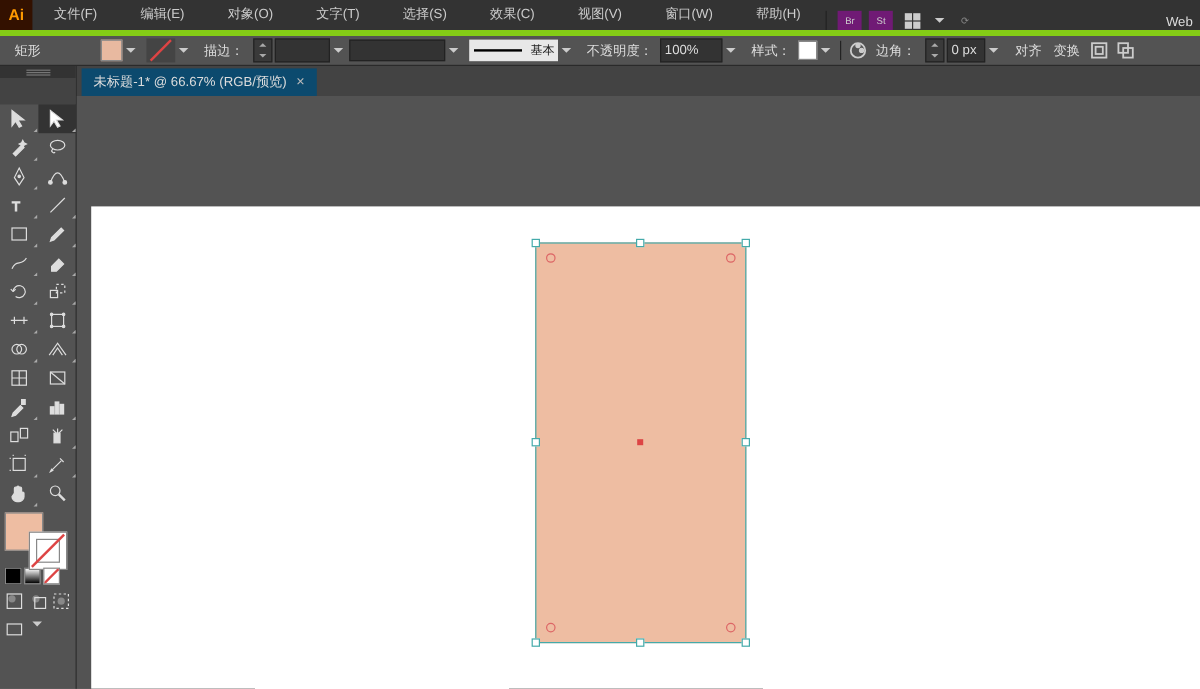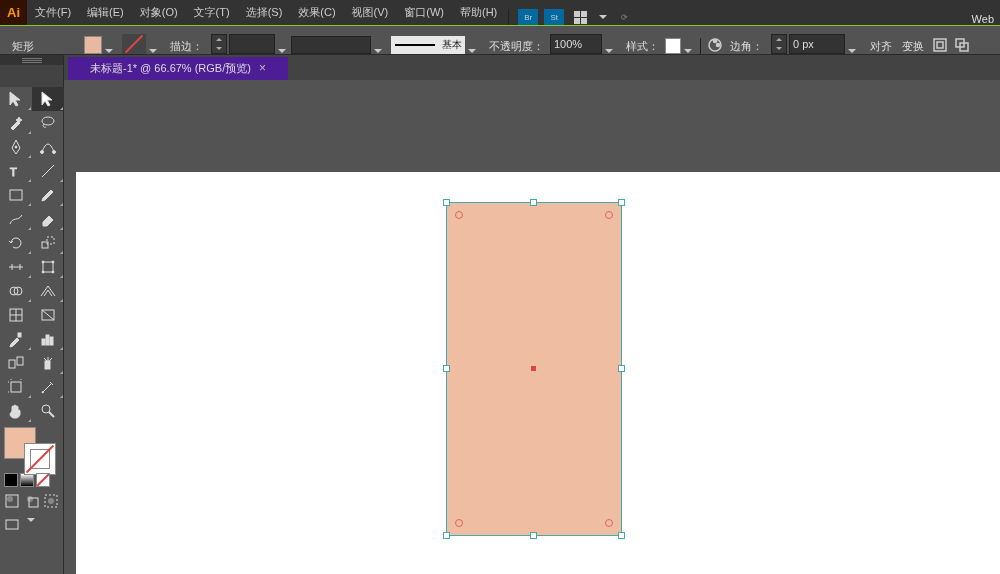--- a/index.html
+++ b/index.html
@@ -1,28 +1,28 @@
 <!DOCTYPE html>
 <html><head>
 <meta charset="utf-8">
 <style>
 *{box-sizing:border-box;margin:0;padding:0;font-family:"Microsoft YaHei",sans-serif;font-size:11px;user-select:none}
 body{width:1000px;height:574px;background:#535353;overflow:hidden}
 .menubar{height:25px;background:#333;display:flex;align-items:flex-end;color:#ccc}
 .app-icon{width:27px;height:25px;background:#310;display:flex;align-items:center;justify-content:center;color:#f90;font-weight:bold;font-size:13px}
-.menu-item{padding:0 8px;line-height:25px;cursor:pointer}
+.menu-item{padding:0 18px;line-height:25px;cursor:pointer}
 .menu-sep{width:1px;height:16px;background:#222;margin:0 3px}
 .menu-icons{display:flex;gap:6px;margin-left:6px;align-items:center}
-.mi-box{width:20px;height:16px;background:#0369a1;display:flex;align-items:center;justify-content:center;font-size:8px;color:#ccc}
+.mi-box{width:20px;height:16px;background:#701a75;display:flex;align-items:center;justify-content:center;font-size:8px;color:#ccc}
 .mi-grid{display:grid;grid-template-columns:6px 6px;grid-template-rows:6px 6px;gap:1px}
 .mi-grid i{background:#ccc}
 .menu-spacer{flex:1}
 .web{color:#ddd;padding:0 6px}
 
-.optbar{height:30px;background:#535353;border-top:1px solid #84cc16;border-bottom:1px solid #2a2a2a;display:flex;align-items:flex-end;color:#ddd}
+.optbar{height:30px;background:#535353;border-top:5px solid #84cc16;border-bottom:1px solid #2a2a2a;display:flex;align-items:center;color:#ddd}
 .optbar .lbl{padding:0 6px 0 12px;color:#ddd}
 .swatch{width:18px;height:18px;background:#e8b9a0;border:1px solid #888}
 .dd{width:10px;height:6px;margin-left:2px;display:inline-block;position:relative}
 .dd::after{content:"";position:absolute;border-left:4px solid transparent;border-right:4px solid transparent;border-top:4px solid #ccc;left:1px;top:1px}
 .stroke-ico{width:24px;height:20px;background:#444;position:relative;margin-left:4px}
 .stroke-ico::before{content:"";position:absolute;width:24px;height:2px;background:#d44;top:9px;transform:rotate(-45deg)}
 .stepper{width:16px;height:20px;background:#3a3a3a;border:1px solid #222;display:flex;flex-direction:column;margin:0 2px}
 .stepper i{flex:1;display:flex;align-items:center;justify-content:center}
 .stepper i::after{content:"";border-left:3px solid transparent;border-right:3px solid transparent}
 .stepper i:first-child::after{border-bottom:3px solid #aaa}
@@ -33,21 +33,21 @@
 .dashbtn .line{height:2px;background:#000;flex:1;margin:0 4px}
 .dashbtn .txt{font-size:10px;color:#222;padding:0 3px}
 .stylesw{width:16px;height:16px;background:#fff;border:1px solid #888}
 .txtbtn{color:#ddd;padding:0 5px;cursor:pointer}
 .iconbtn{width:18px;height:18px;display:flex;align-items:center;justify-content:center;color:#ccc;cursor:pointer;margin:0 2px}
 .iconsvg{width:16px;height:16px;stroke:#ccc;fill:none;stroke-width:1.5}
 .optgap{width:4px}
 
 .tabbar{height:25px;background:#434343;display:flex;align-items:flex-end;padding-left:68px}
 .tabbar-left{position:absolute;left:0;width:13px;height:25px;background:#333;top:55px}
-.tab{background:#4c1d95;color:#ddd;padding:4px 22px;display:flex;align-items:flex-start;gap:8px;font-size:11px}
+.tab{background:#0c4a6e;color:#ddd;padding:4px 10px;display:flex;align-items:flex-start;gap:8px;font-size:11px}
 .tab .x{cursor:pointer;font-size:12px;color:#bbb}
 
 .workspace{position:absolute;left:64px;top:80px;right:0;bottom:0;background:#535353;overflow:hidden}
 .artboard{position:absolute;left:12px;top:92px;width:940px;height:402px;background:#fff}
 .rect{position:absolute;left:370px;top:30px;width:176px;height:334px;background:#eebda2;border:1px solid #4aa}
 .handle{position:absolute;width:7px;height:7px;background:#fff;border:1px solid #4aa}
 .h-tl{left:-4px;top:-4px}.h-tr{right:-4px;top:-4px}.h-bl{left:-4px;bottom:-4px}.h-br{right:-4px;bottom:-4px}
 .h-t{left:50%;top:-4px;margin-left:-4px}.h-b{left:50%;bottom:-4px;margin-left:-4px}
 .h-l{left:-4px;top:50%;margin-top:-4px}.h-r{right:-4px;top:50%;margin-top:-4px}
 .center{position:absolute;left:50%;top:50%;width:5px;height:5px;margin:-3px 0 0 -3px;background:#d44}
@@ -146,21 +146,21 @@
         <circle cx="8" cy="8" r="6"></circle>
         <circle cx="8" cy="4" r="1.5" fill="#ccc"></circle>
         <circle cx="11" cy="8" r="1.5" fill="#ccc"></circle>
       </svg>
   </div>
   <div class="lbl" style="padding-left:4px">边角：</div>
   <div class="stepper">
       <i></i>
       <i></i>
     </div>
-  <div class="field" style="width:56px">0 px</div>
+  <div class="field" style="width:32px">0 px</div>
   <span class="dd"></span>
   <div class="optgap"></div>
     <div class="optgap"></div>
   <div class="txtbtn">对齐</div>
   <div class="txtbtn">变换</div>
   <div class="iconbtn">
     <svg class="iconsvg" viewBox="0 0 16 16">
         <rect x="2" y="2" width="12" height="12"></rect>
         <rect x="5" y="5" width="6" height="6"></rect>
       </svg>

